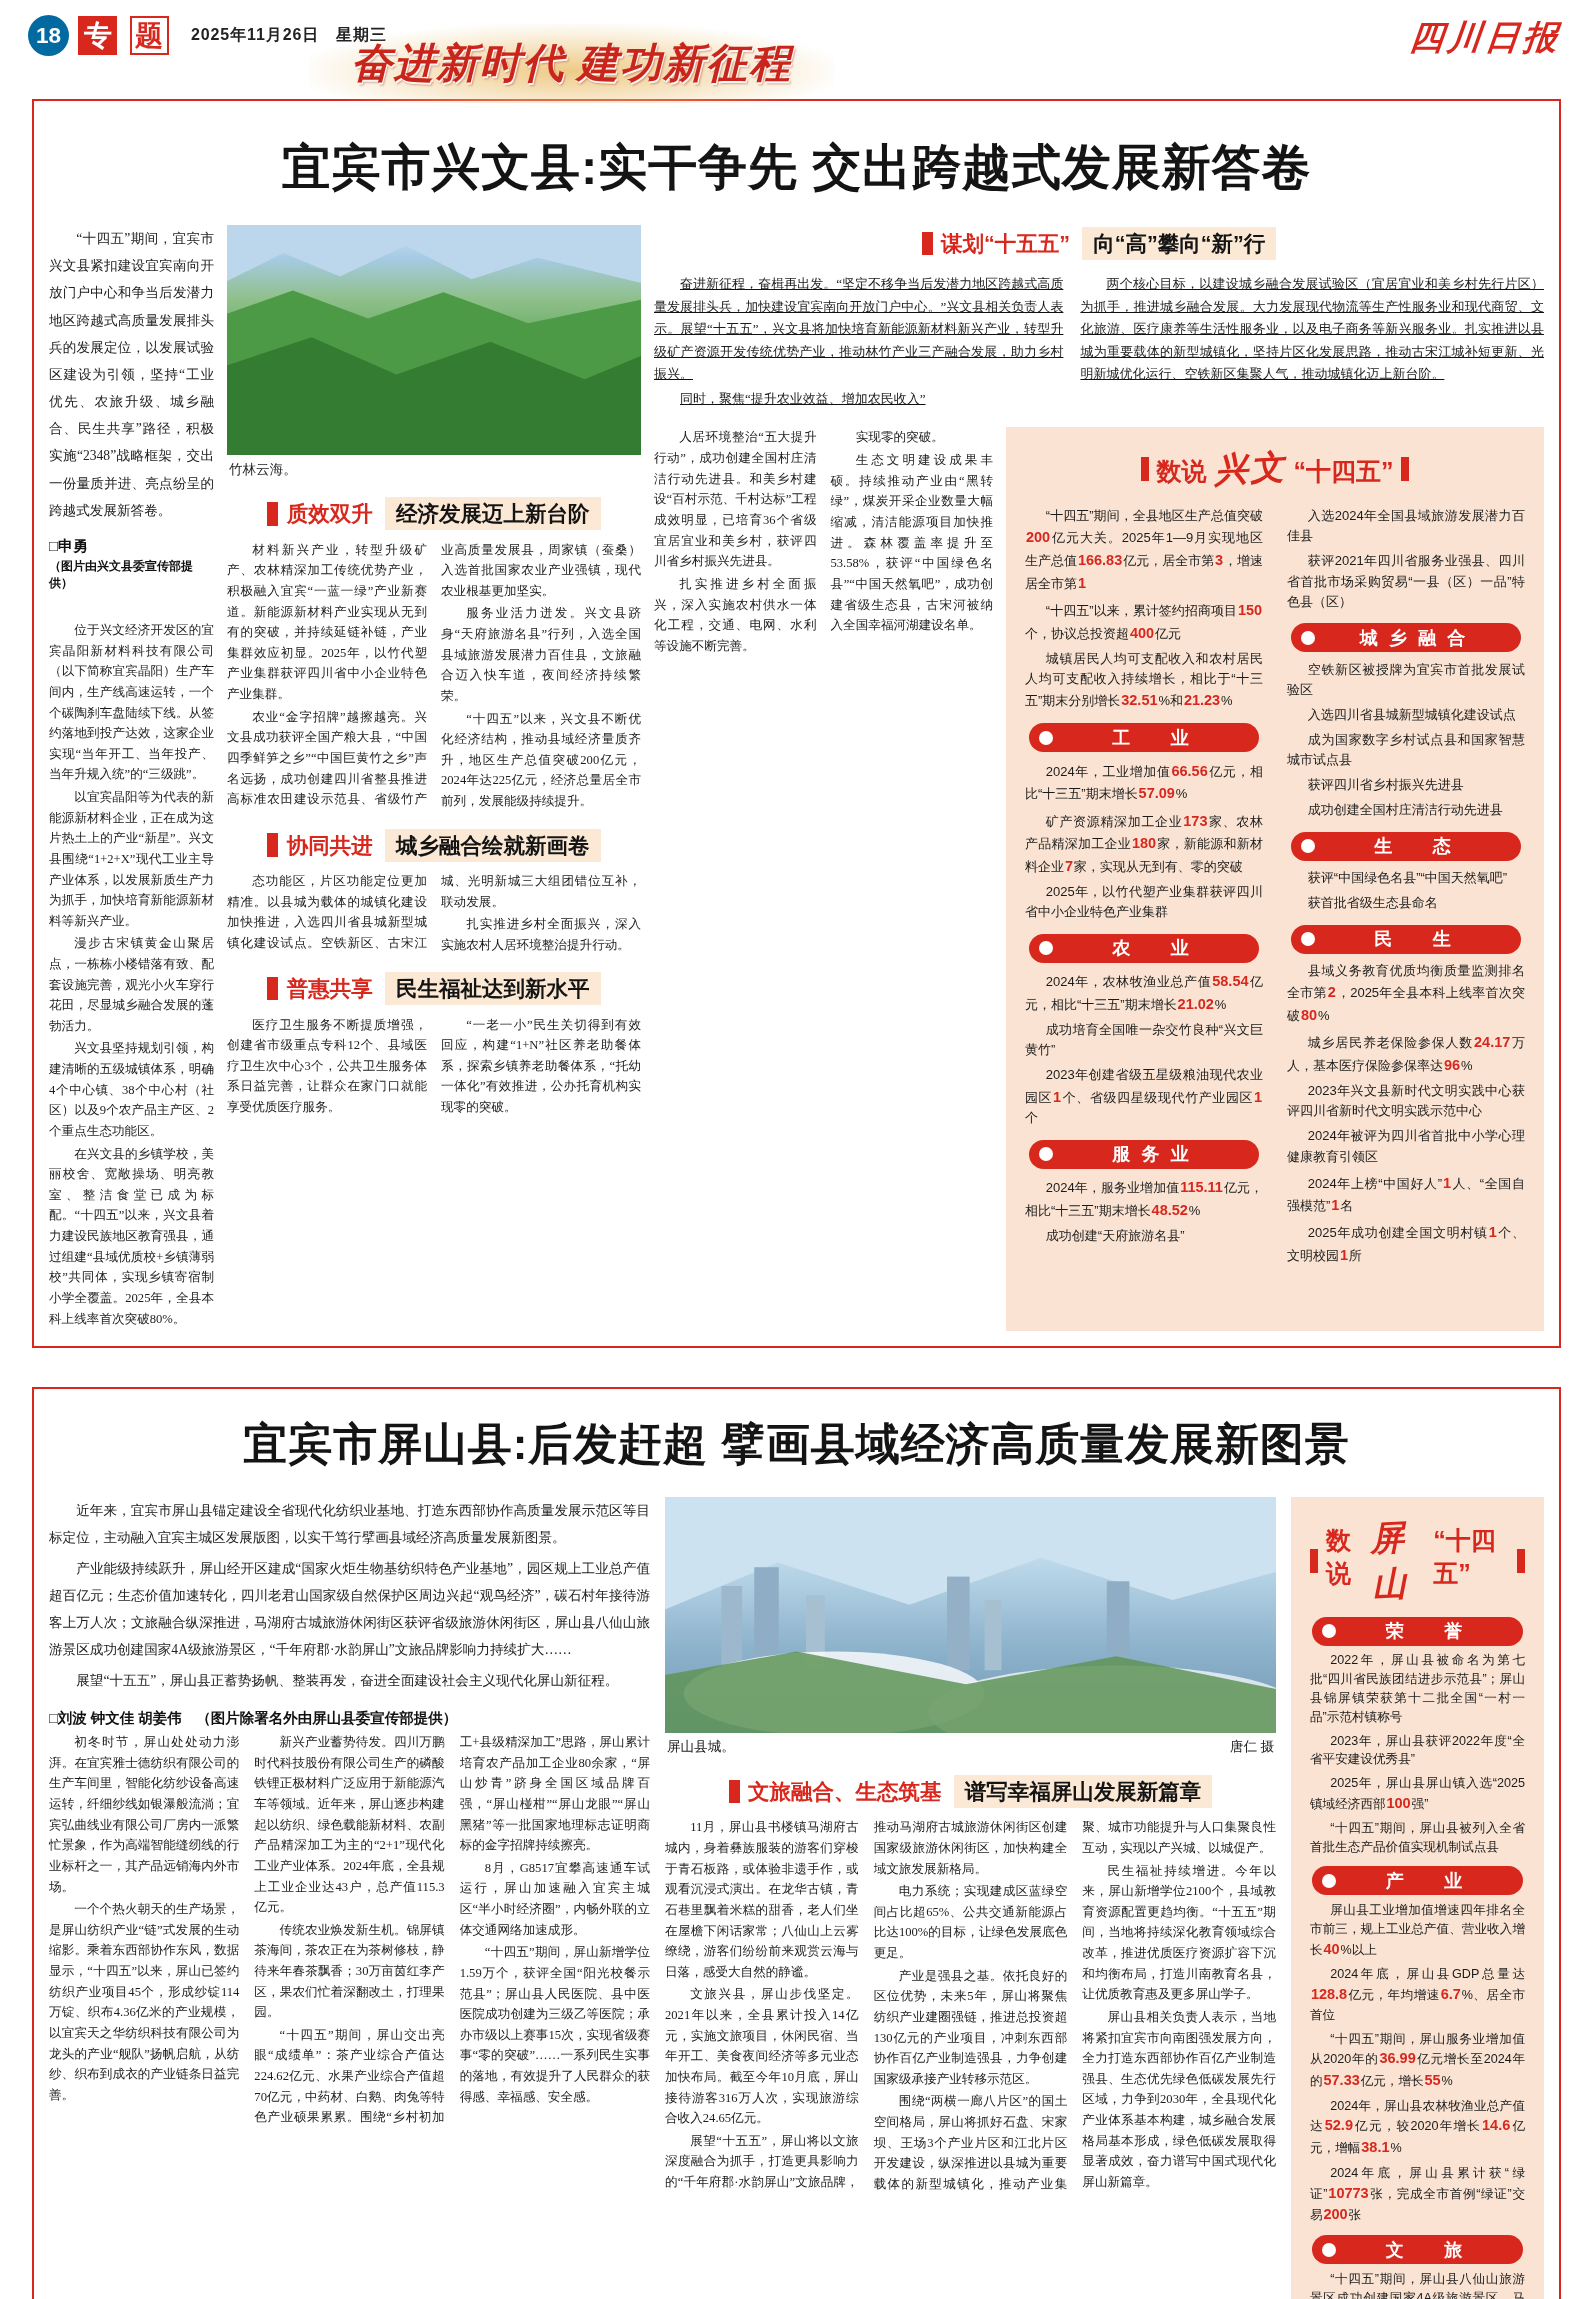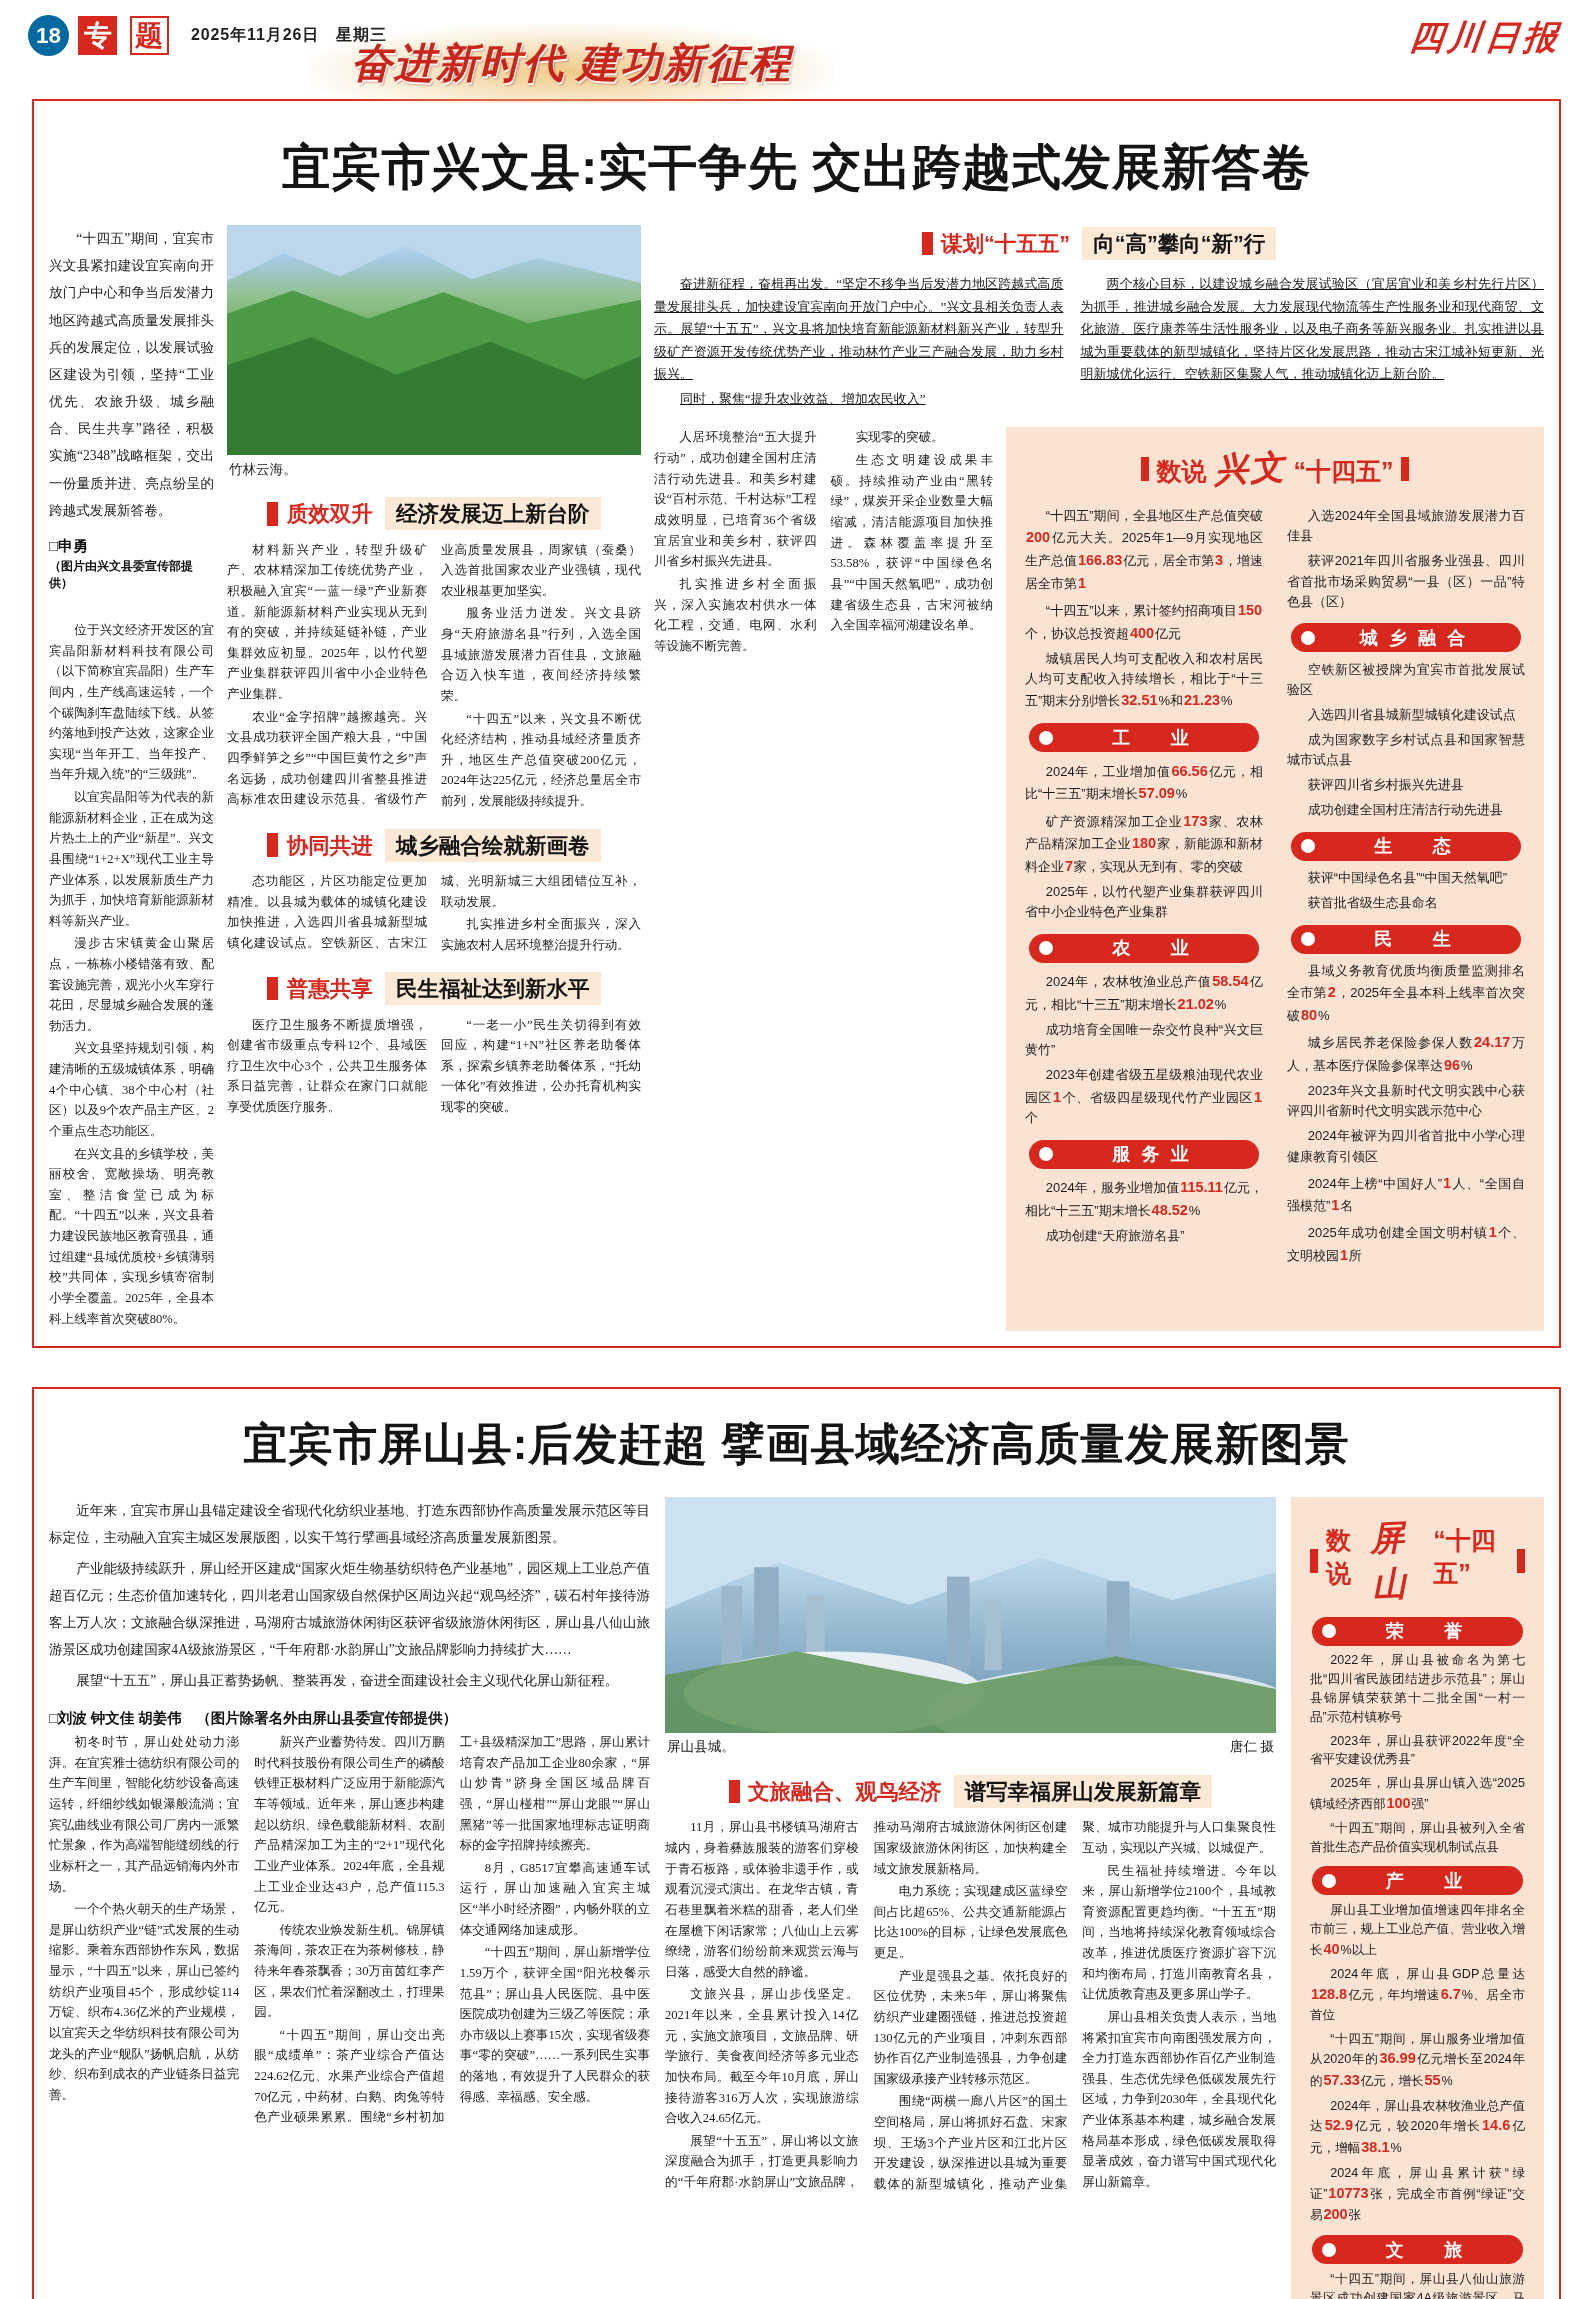--- a/index.html
+++ b/index.html
@@ -307,26 +307,26 @@
             <ellipse cx="480" cy="230" rx="200" ry="50" fill="#ffffff" opacity="0.7"></ellipse>
             <polygon points="0,252 0,190 140,165 320,200 480,170 650,205 650,252" fill="#5f9457" opacity="0.85"></polygon>
           </svg>
         </div>
         <div class="photo-caption serif caption-row">
           <span>屏山县城。</span>
           <span>唐仁 摄</span>
         </div>
         <div class="section-header sh-small">
           <span class="sh-bar"></span>
-          <span class="sh-tag">文旅融合、观鸟经济</span>
+          <span class="sh-tag">文旅融合、生态筑基</span>
           <span class="sh-title">谱写幸福屏山发展新篇章</span>
         </div>
         <div class="threecol para-block serif">
             <p>11月，屏山县书楼镇马湖府古城内，身着彝族服装的游客们穿梭于青石板路，或体验非遗手作，或观看沉浸式演出。在龙华古镇，青石巷里飘着米糕的甜香，老人们坐在屋檐下闲话家常；八仙山上云雾缭绕，游客们纷纷前来观赏云海与日落，感受大自然的静谧。</p>
-            <p>文旅兴县，屏山步伐坚定。2021年以来，全县累计投入14亿元，实施文旅项目，文旅品牌、研学旅行、美食夜间经济等多元业态加快布局。截至今年10月底，屏山接待游客316万人次，实现旅游综合收入24.65亿元。</p>
+            <p>文旅兴县，屏山步伐坚定。2021年以来，全县累计投入14亿元，实施文旅项目，休闲民宿、当年开工、美食夜间经济等多元业态加快布局。截至今年10月底，屏山接待游客316万人次，实现旅游综合收入24.65亿元。</p>
             <p>展望“十五五”，屏山将以文旅深度融合为抓手，打造更具影响力的“千年府郡·水韵屏山”文旅品牌，推动马湖府古城旅游休闲街区创建国家级旅游休闲街区，加快构建全域文旅发展新格局。</p>
             <p>电力系统；实现建成区蓝绿空间占比超65%、公共交通新能源占比达100%的目标，让绿色发展底色更足。</p>
             <p>产业是强县之基。依托良好的区位优势，未来5年，屏山将聚焦纺织产业建圈强链，推进总投资超130亿元的产业项目，冲刺东西部协作百亿产业制造强县，力争创建国家级承接产业转移示范区。</p>
             <p>围绕“两横一廊八片区”的国土空间格局，屏山将抓好石盘、宋家坝、王场3个产业片区和江北片区开发建设，纵深推进以县城为重要载体的新型城镇化，推动产业集聚、城市功能提升与人口集聚良性互动，实现以产兴城、以城促产。</p>
             <p>民生福祉持续增进。今年以来，屏山新增学位2100个，县域教育资源配置更趋均衡。“十五五”期间，当地将持续深化教育领域综合改革，推进优质医疗资源扩容下沉和均衡布局，打造川南教育名县，让优质教育惠及更多屏山学子。</p>
             <p>屏山县相关负责人表示，当地将紧扣宜宾市向南图强发展方向，全力打造东西部协作百亿产业制造强县、生态优先绿色低碳发展先行区域，力争到2030年，全县现代化产业体系基本构建，城乡融合发展格局基本形成，绿色低碳发展取得显著成效，奋力谱写中国式现代化屏山新篇章。</p>
           </div>
       </div>
 
       <div class="a2-stats stats-box">

